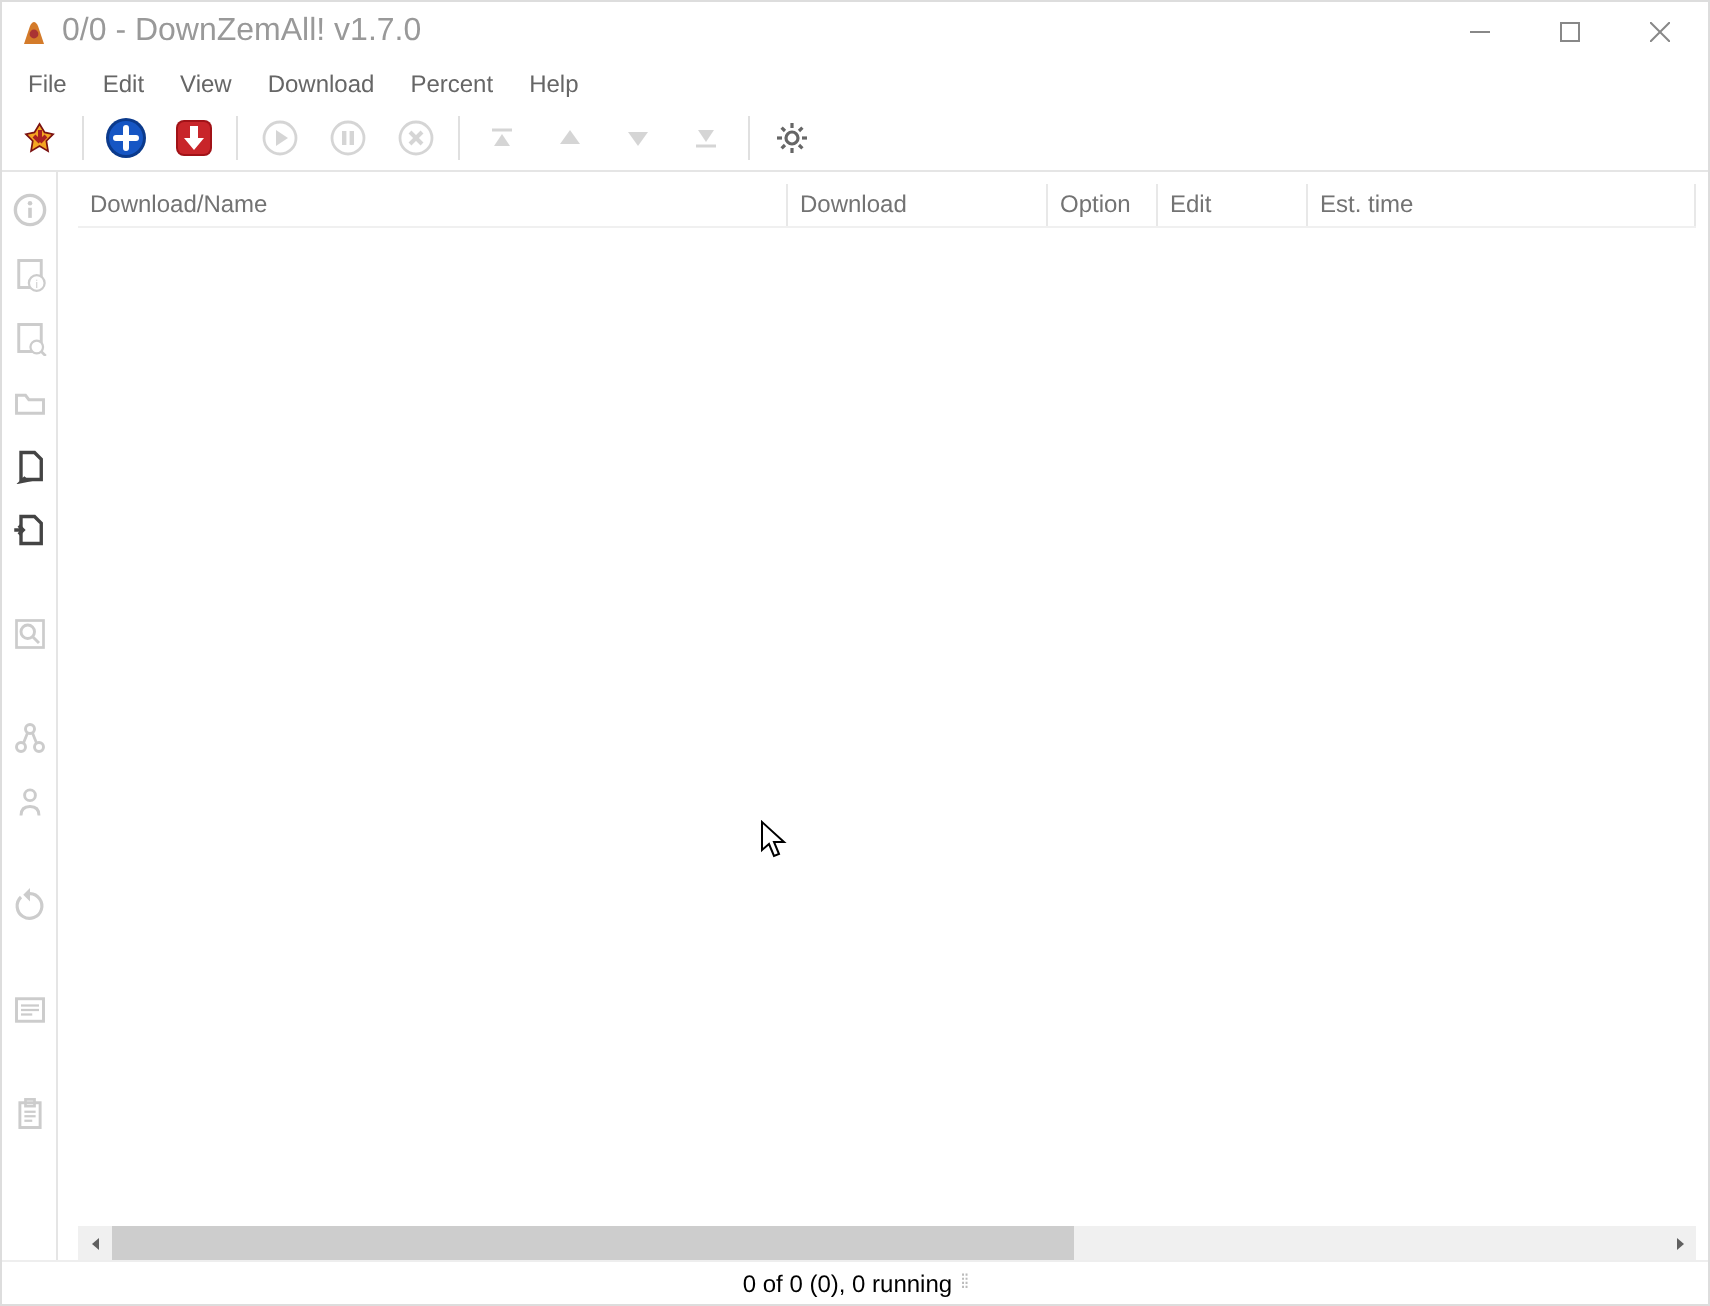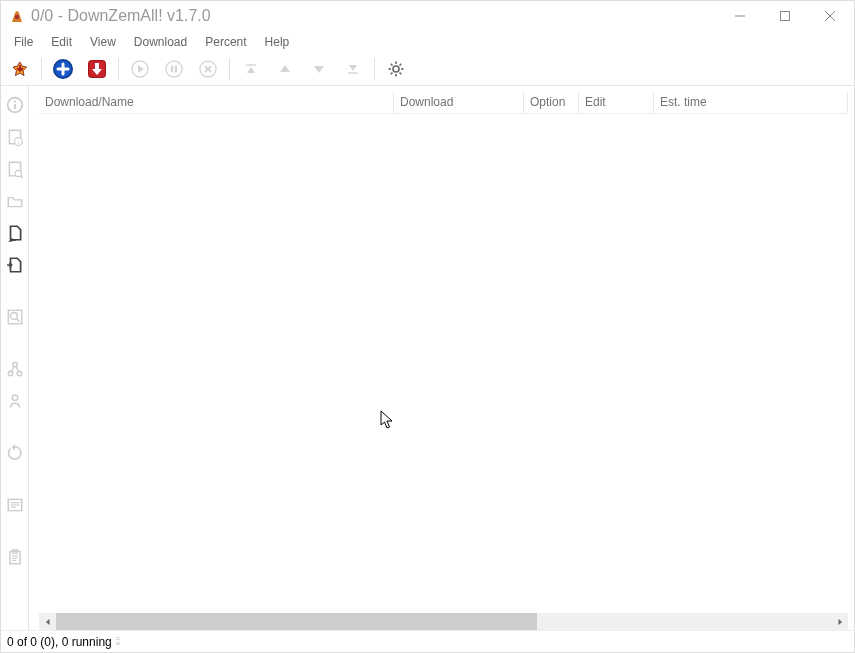--- a/index.html
+++ b/index.html
@@ -96,21 +96,21 @@
 .h-scroll {
   height: 17px;
   display: flex; align-items: center;
   background: #f0f0f0;
 }
 .h-scroll .arrow { width: 17px; height: 17px; display: flex; align-items: center; justify-content: center; color: #666; font-size: 10px; }
 .h-scroll .track { flex: 1; height: 17px; background: #f0f0f0; position: relative; }
 .h-scroll .thumb { position: absolute; left: 0; width: 62%; height: 100%; background: #cdcdcd; }
 .statusbar {
   height: 22px;
-  display: flex; align-items: center; justify-content: flex-start;
+  display: flex; align-items: center; justify-content: center;
   padding: 0 6px;
   border-top: 1px solid #eee;
   font-size: 12px;
   color: #000;
 }
 .statusbar .grip { margin-left: 4px; color: #bbb; font-size: 10px; letter-spacing: -1px; }
 .cursor-arrow {
   position: absolute;
   left: 380px; top: 410px;
   pointer-events: none;

